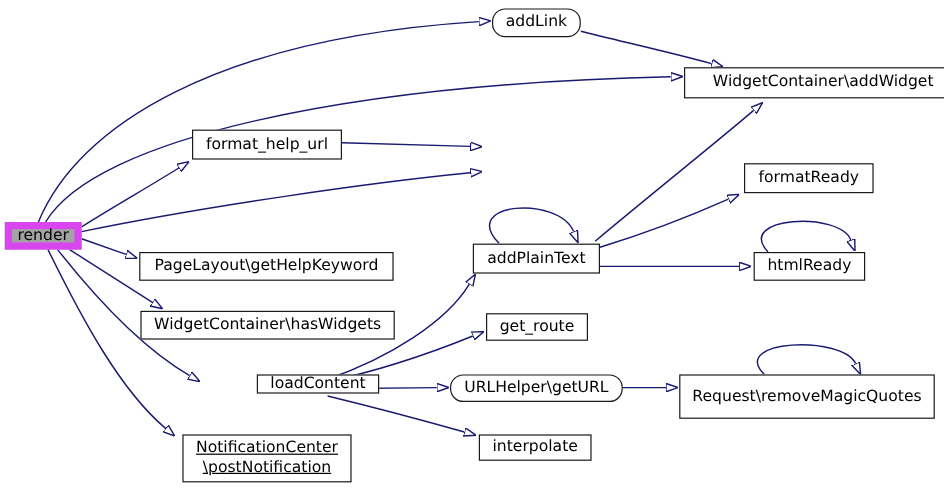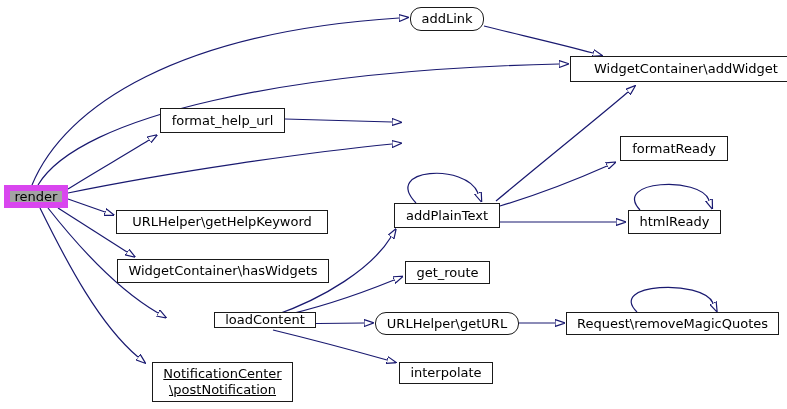--- a/index.html
+++ b/index.html
@@ -107,40 +107,40 @@
 
   <div class="node" style="left:394px; top:203px; width:106px; height:25px;">
     <span>addPlainText</span>
   </div>
 
   <div class="node" style="left:628px; top:210px; width:93px; height:24px;">
     <span>htmlReady</span>
   </div>
 
   <div class="node" style="left:116px; top:210px; width:212px; height:24px;">
-    <span>URLHelper\getHelpKeyword</span>
+    <span>PageLayout\getHelpKeyword</span>
   </div>
 
   <div class="node" style="left:117px; top:259px; width:212px; height:24px;">
     <span>WidgetContainer\hasWidgets</span>
   </div>
 
   <div class="node" style="left:405px; top:261px; width:85px; height:23px;">
     <span>get_route</span>
   </div>
 
   <div class="node" style="left:178px; top:312px; width:102px; height:16px;margin-left:36px;">
     <span>loadContent</span>
   </div>
 
   <div class="node" style="left:375px; top:312px; width:144px; height:23px;border-radius:11px;">
     <span>URLHelper\getURL</span>
   </div>
 
-  <div class="node" style="left:566px; top:312px; width:213px; height:23px;">
+  <div class="node" style="left:566px; top:312px; width:213px; height:37px;">
     <span>Request\removeMagicQuotes</span>
   </div>
 
   <div class="node" style="left:399px; top:362px; width:94px; height:22px;">
     <span>interpolate</span>
   </div>
 
   <div class="node" style="left:152px; top:362px; width:141px; height:40px;text-decoration:underline;">
     <span>NotificationCenter</span>
     <span>\postNotification</span>

